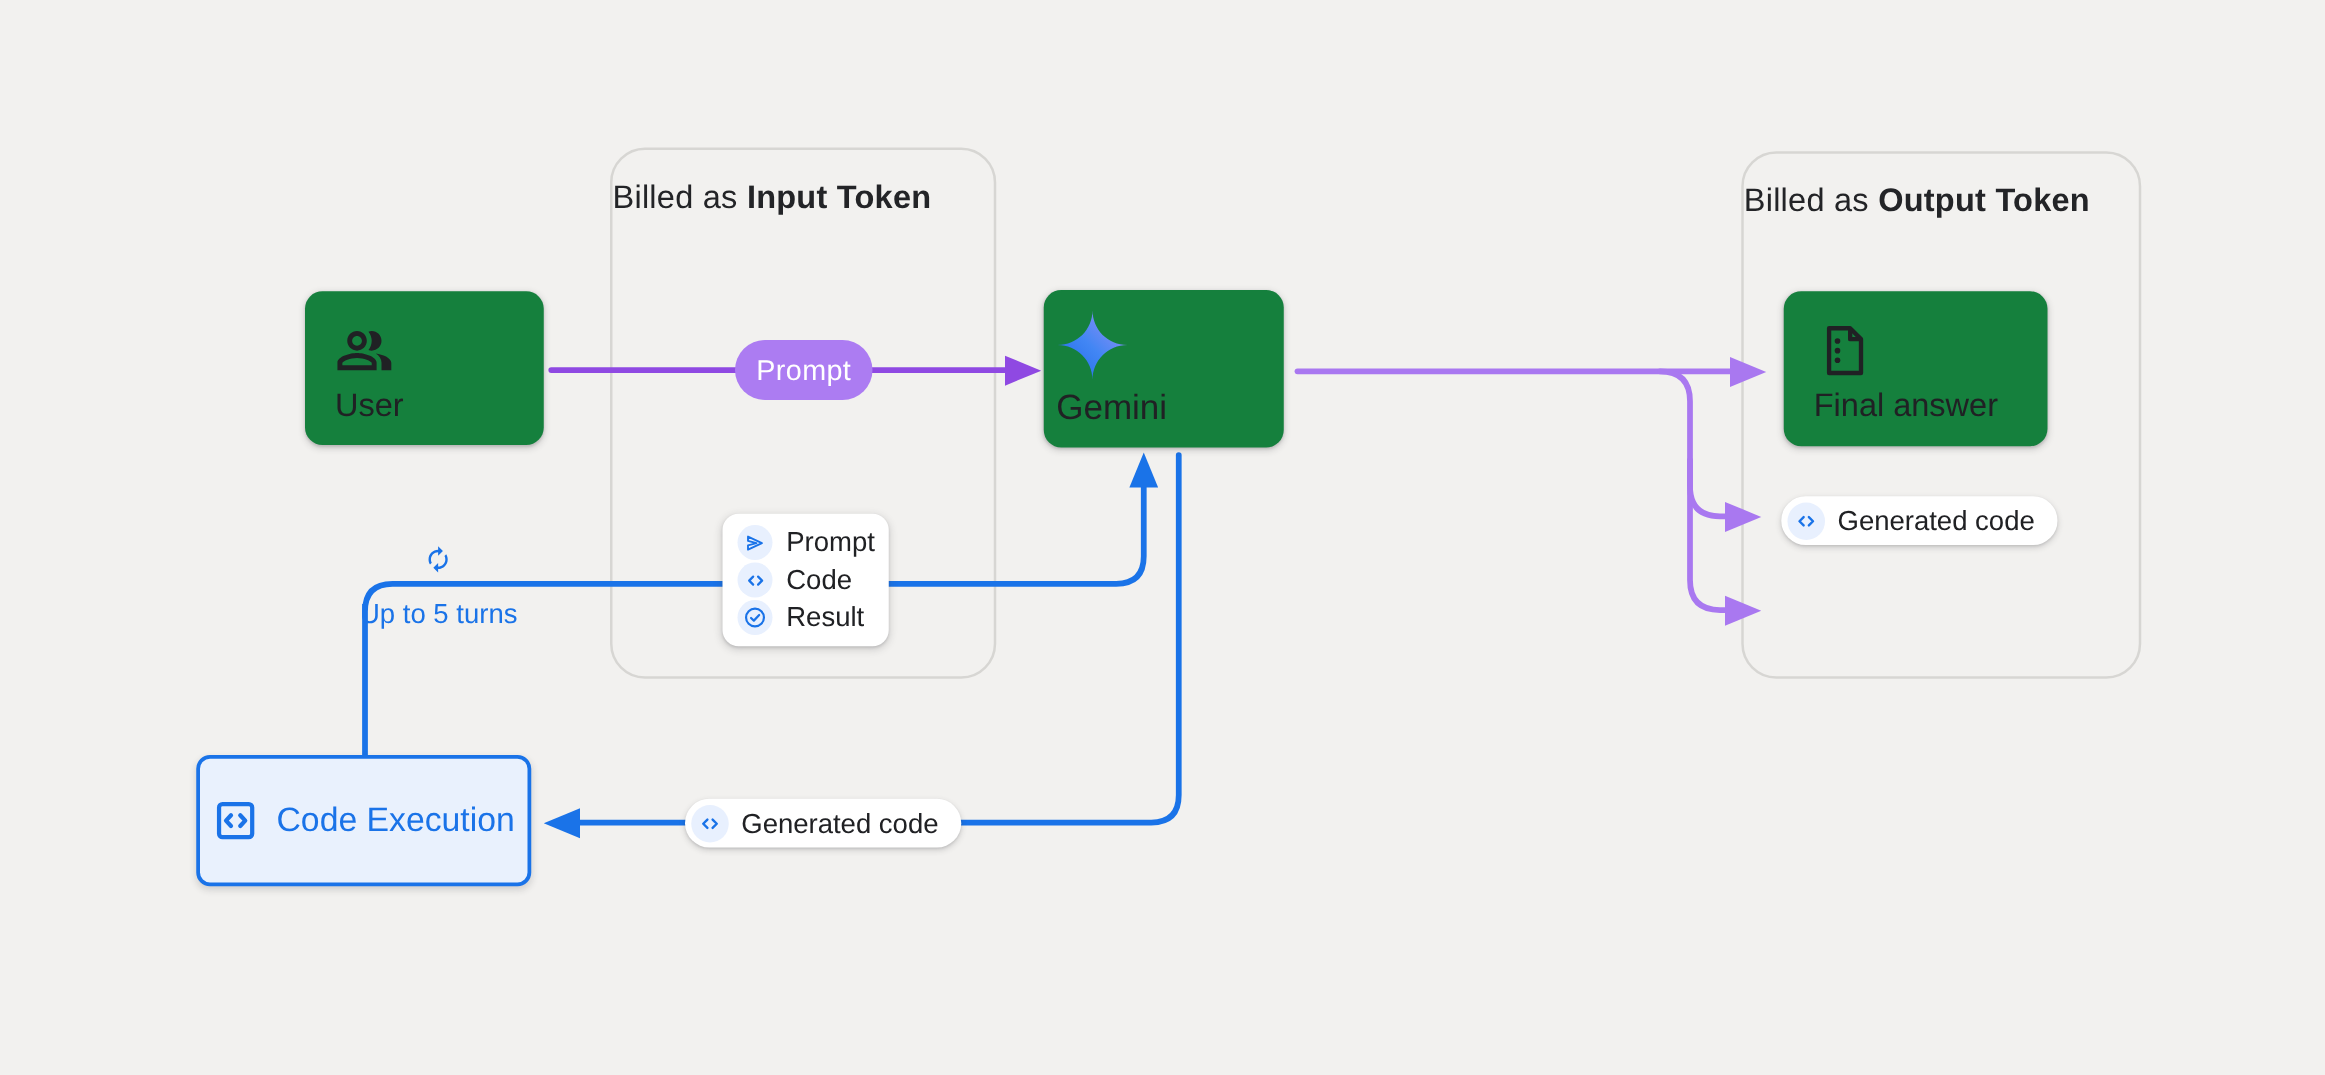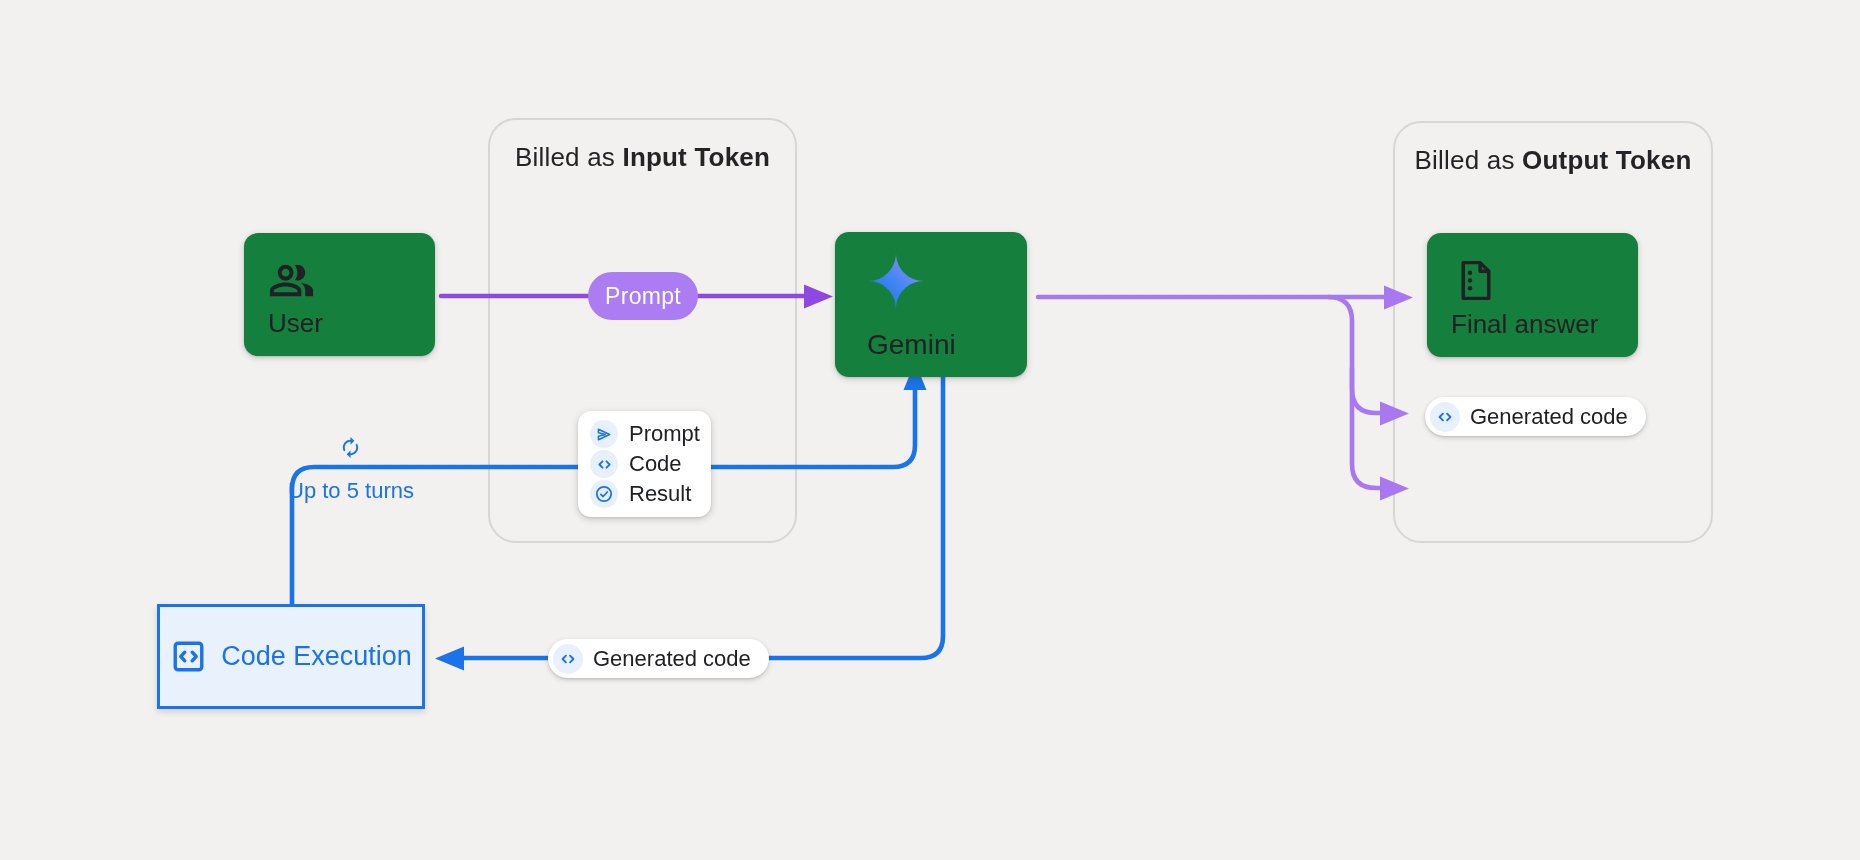--- a/index.html
+++ b/index.html
@@ -17,21 +17,21 @@
   
   .panel {
     position: absolute;
     border: 2px solid #d7d6d3;
     border-radius: 28px;
     z-index: 0;
   }
   .panel-title {
     position: absolute;
     top: 22px; left: 0; right: 0;
-    text-align: center;
+    text-align: left;
     font-size: 26px;
     color: #232427;
     letter-spacing: .2px;
     white-space: nowrap;
   }
   .panel-title b { font-weight: 700; }
 
   
   #wires { position: absolute; inset: 0; z-index: 1; }
 
@@ -108,21 +108,21 @@
   .legend-row .icon-bubble { width: 28px; height: 28px; }
   .legend-label { font-size: 22px; color: #202124; }
 
   
   .exec-card {
     position: absolute;
     left: 157px; top: 604px;
     width: 268px; height: 105px;
     background: #e9f1fd;
     border: 3px solid #1a73e8;
-    border-radius: 0;
+    border-radius: 11px;
     box-shadow: 0 3px 6px rgba(40,40,45,.16);
     z-index: 2;
     display: flex;
     align-items: center;
     justify-content: center;
     gap: 14px;
   }
   .exec-label {
     font-size: 27px;
     color: #1a73e8;
@@ -202,21 +202,21 @@
       <svg width="47" height="47" viewBox="0 0 24 24" fill="#202124">
         <path d="M16.67 13.13C18.04 14.06 19 15.32 19 17v3h4v-3c0-2.18-3.57-3.47-6.33-3.87z"></path>
         <path d="M15 12c2.21 0 4-1.79 4-4s-1.79-4-4-4c-.47 0-.91.1-1.33.24C14.5 5.27 15 6.58 15 8s-.5 2.73-1.33 3.76c.42.14.86.24 1.33.24z"></path>
         <path d="M9 12c2.21 0 4-1.79 4-4s-1.79-4-4-4-4 1.79-4 4 1.79 4 4 4zm0-6c1.1 0 2 .9 2 2s-.9 2-2 2-2-.9-2-2 .9-2 2-2z"></path>
         <path d="M9 13c-2.67 0-8 1.34-8 4v3h16v-3c0-2.66-5.33-4-8-4zm6 5H3v-.99C3.2 16.29 6.3 15 9 15s5.8 1.29 6 2v1z"></path>
       </svg>
     </span>
     <span class="card-label">User</span>
   </div>
 
-  <div class="card" style="left:835px; top:232px; width:192px; height:145px; padding:20px 22px 16px 32px;">
+  <div class="card" style="left:835px; top:232px; width:192px; height:126px; padding:20px 22px 16px 10px;justify-content:flex-end;">
     <span>
       <svg width="58" height="58" viewBox="0 0 100 100">
         <path d="M50 2 C50 28.6 28.6 50 2 50 C28.6 50 50 71.4 50 98 C50 71.4 71.4 50 98 50 C71.4 50 50 28.6 50 2 Z" fill="url(#gemGrad)"></path>
       </svg>
     </span>
     <span class="card-label" style="font-size:28px;">Gemini</span>
   </div>
 
   <div class="card" style="left:1427px; top:233px; width:211px; height:124px;">
     <span>

